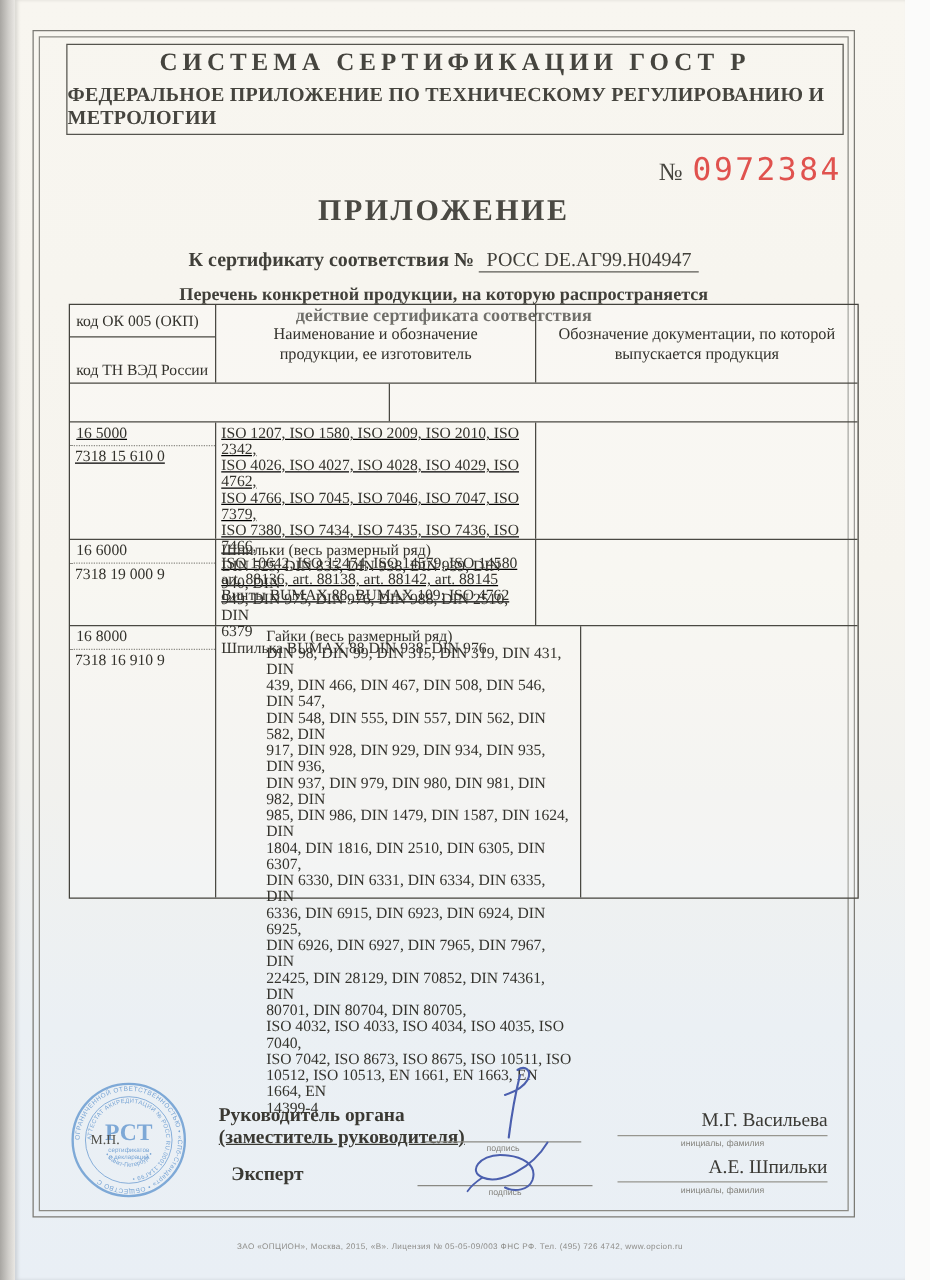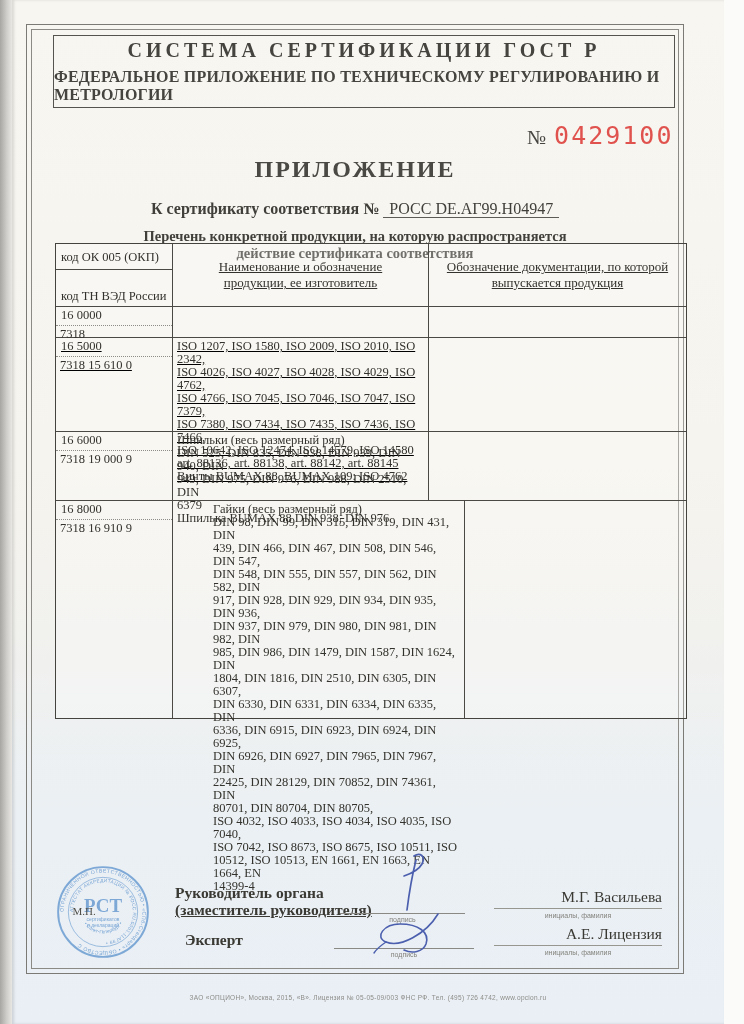--- a/index.html
+++ b/index.html
@@ -30,21 +30,21 @@
   .tbl{position:absolute;left:28px;top:218px;width:630px;border:1.6px solid #44433d;background:rgba(255,255,255,.25);}
   .trow{display:flex;border-top:1.3px solid #4a4943;}
   .trow.head{border-top:none;height:62px;}
   .c1{width:116px;border-right:1.2px solid #4a4943;display:flex;flex-direction:column;font-size:12.5px;color:#33322c;}
   .c2{width:256px;border-right:1.2px solid #4a4943;font-size:12.5px;line-height:13px;color:#33322c;padding:2px 4px;box-sizing:border-box;}
   .c3{flex:1;font-size:12.5px;color:#33322c;padding:2px 4px;}
   .pre{white-space:pre-line;}
   .head .c1{justify-content:flex-start;}
   .h1a{padding:6px 4px 4px 5px;border-bottom:1.1px solid #4a4943;}
   .h1b{padding:8px 4px 2px 5px;flex:1;display:flex;align-items:flex-end;}
-  .head .c2,.head .c3{display:flex;align-items:center;justify-content:center;text-align:center;font-size:13px;line-height:16px;padding:2px 14px;text-decoration:underline;}
+  .head .c2,.head .c3{display:flex;align-items:center;justify-content:center;text-align:center;font-size:13px;line-height:16px;padding:2px 14px;}
   .okp{padding:1px 4px 2px 5px;border-bottom:1px dotted #8d8c86;}
   .tnv{padding:1px 4px;}
   .r1{height:30px;} .r2{height:93px;text-decoration:underline;} .r3{height:68px;} .r4{height:217px;gap:36px;}
   
   .roles{position:absolute;left:163px;top:884px;font-weight:bold;font-size:15.5px;color:#3a3933;line-height:17px;}
   .role2{margin-top:13px;margin-left:10px;}
   .u{text-decoration:underline;}
   .sigline{position:absolute;height:1px;background:#8a8983;}
   .sigcap{position:absolute;font-family:"Liberation Sans",sans-serif;font-size:7px;color:#84837d;text-align:center;}
   .namebox{position:absolute;width:168px;border-bottom:1px solid #97968f;text-align:right;
@@ -63,21 +63,21 @@
   <div class="frame">
     <div class="frame-inner"></div>
 
     <div class="headbox">
       <div class="t1">СИСТЕМА  СЕРТИФИКАЦИИ  ГОСТ  Р</div>
       <div class="t2">ФЕДЕРАЛЬНОЕ ПРИЛОЖЕНИЕ ПО ТЕХНИЧЕСКОМУ РЕГУЛИРОВАНИЮ И МЕТРОЛОГИИ</div>
     </div>
 
     <div class="serial">
       <span class="no">№</span>
-      <span class="digits">0429100</span>
+      <span class="digits">0972384</span>
     </div>
 
     <div class="doc-title">ПРИЛОЖЕНИЕ</div>
 
     <div class="certline">
       <span class="lbl">К сертификату соответствия №</span>
       <span class="val">РОСС DE.АГ99.Н04947</span>
     </div>
 
     <div class="subtitle pre">Перечень конкретной продукции,  на которую распространяется
@@ -87,24 +87,20 @@
       <div class="trow head">
         <div class="c1">
           <div class="h1a">код ОК 005 (ОКП)</div>
           <div class="h1b">код ТН ВЭД России</div>
         </div>
         <div class="c2">Наименование и обозначение продукции, ее изготовитель</div>
         <div class="c3">Обозначение документации, по которой выпускается продукция</div>
       </div>
 
       <div class="trow r1">
-        <div class="c1">
-          <div class="okp">16 0000</div>
-          <div class="tnv">7318</div>
-        </div>
         <div class="c2 pre"></div>
         <div class="c3"></div>
       </div>
 
       <div class="trow r2">
         <div class="c1">
           <div class="okp">16 5000</div>
           <div class="tnv">7318 15 610 0</div>
         </div>
         <div class="c2 pre">ISO 1207, ISO 1580, ISO 2009, ISO 2010, ISO 2342,
@@ -163,21 +159,21 @@
     <div class="role2">Эксперт</div>
   </div>
 
   <div class="sigline" style="left:328px;top:913px;width:125px;"></div>
   <div class="sigcap" style="left:328px;top:916px;width:125px;">подпись</div>
   <div class="sigline" style="left:322px;top:948px;width:140px;"></div>
   <div class="sigcap" style="left:322px;top:951px;width:140px;">подпись</div>
 
   <div class="namebox" style="left:482px;top:888px;">М.Г. Васильева</div>
   <div class="sigcap" style="left:482px;top:912px;width:168px;">инициалы, фамилия</div>
-  <div class="namebox" style="left:482px;top:925px;">А.Е. Лицензия</div>
+  <div class="namebox" style="left:482px;top:925px;">А.Е. Шпильки</div>
   <div class="sigcap" style="left:482px;top:949px;width:168px;">инициалы, фамилия</div>
 
   <svg class="sigscrawl" viewBox="0 0 150 112">
     <path d="M 72 6 C 78 2 84 6 80 14 C 76 21 68 24 62 26 M 74 10 C 70 26 67 44 65 60" fill="none" stroke="#4b5fae" stroke-width="1.7" stroke-linecap="round"></path>
     <path d="M 96 64 C 84 84 58 98 44 92 C 32 87 42 74 58 74 C 76 74 88 82 84 94 C 81 102 70 104 62 100" fill="none" stroke="#4b5fae" stroke-width="1.6" stroke-linecap="round"></path>
     <path d="M 44 92 C 38 96 34 100 32 103" fill="none" stroke="#4b5fae" stroke-width="1.4" stroke-linecap="round"></path>
   </svg>
 
   <svg class="stampwrap" viewBox="0 0 160 160">
     <defs>

